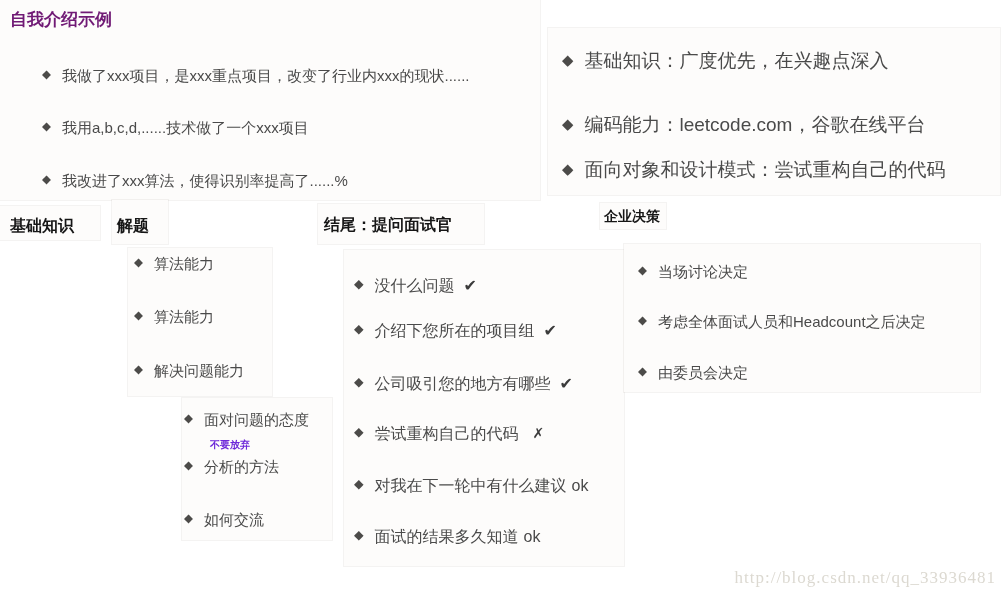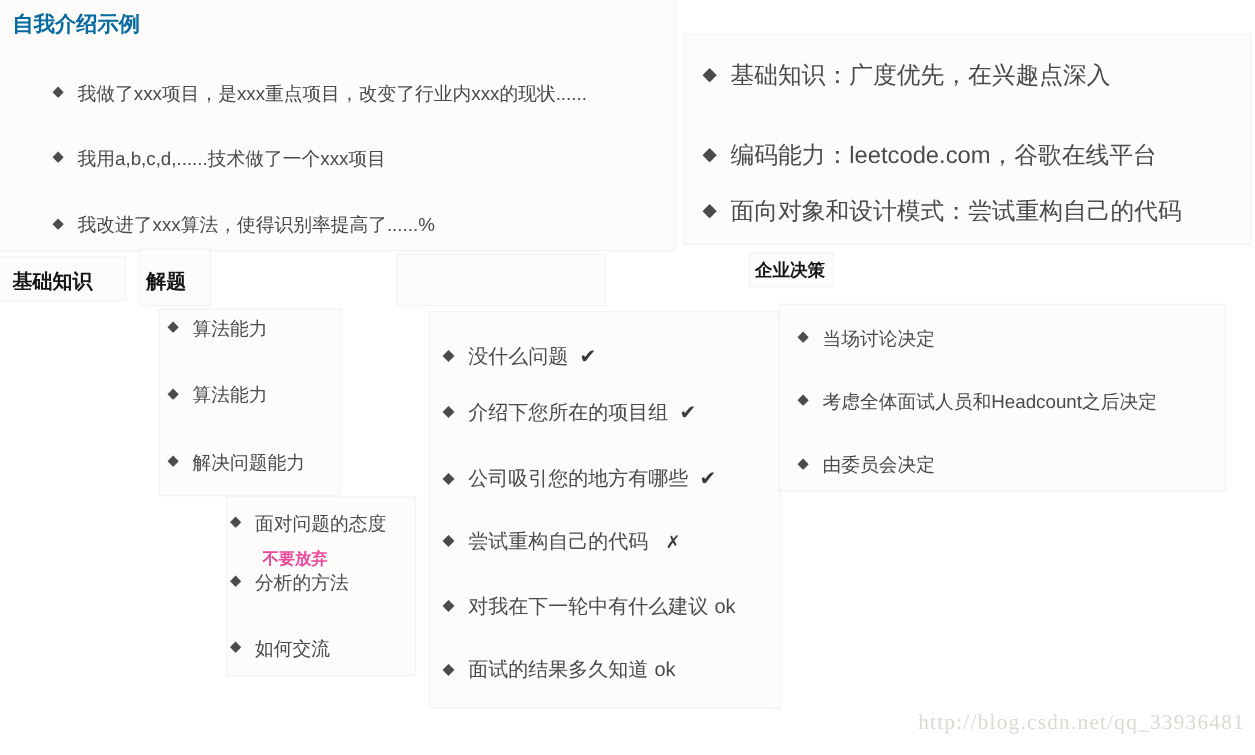--- a/index.html
+++ b/index.html
@@ -27,26 +27,26 @@
     color:#4c4b49;margin-right:11px;flex:0 0 auto;
     font-size:0.78em;transform:translateY(-1px);
   }
   .fs15{font-size:15px;}
   .fs16{font-size:16px;}
   .fs19{font-size:19px;}
   .mark{font-weight:700;color:#3b3b3b;margin-left:9px;}
   .mark.cross{margin-left:14px;font-size:14px;}
   .mark.ok{font-weight:400;margin-left:5px;color:#4a4a4a;}
   .note{
-    position:absolute;font-weight:700;color:#ec4899;font-size:13px;
+    position:absolute;font-weight:700;color:#6d28d9;font-size:10px;
     white-space:nowrap;
   }
   .title{
     position:absolute;left:10px;top:8px;font-size:17px;font-weight:700;
-    color:#0369a1;white-space:nowrap;
+    color:#701a75;white-space:nowrap;
   }
   .watermark{
     position:absolute;right:8px;top:568px;
     font-family:Liberation Serif, serif;
     font-size:17px;color:#dcd9d1;letter-spacing:1px;white-space:nowrap;
   }
 </style>
 </head>
 <body>
 
@@ -86,20 +86,21 @@
     <span class="diamond">◆</span>
     <span>编码能力：leetcode.com，谷歌在线平台</span>
   </div>
   <div class="row fs19" style="left:562px;top:157px;">
     <span class="diamond">◆</span>
     <span>面向对象和设计模式：尝试重构自己的代码</span>
   </div>
 
   <div class="heading fs16" style="left:10px;top:216px;">基础知识</div>
   <div class="heading fs16" style="left:117px;top:216px;">解题</div>
+  <div class="heading fs16" style="left:324px;top:215px;">结尾：提问面试官</div>
   <div class="heading" style="left:604px;top:208px;font-size:14px;">企业决策</div>
 
   <div class="row fs15" style="left:134px;top:253px;">
     <span class="diamond">◆</span>
     <span>算法能力</span>
   </div>
   <div class="row fs15" style="left:134px;top:306px;">
     <span class="diamond">◆</span>
     <span>算法能力</span>
   </div>

